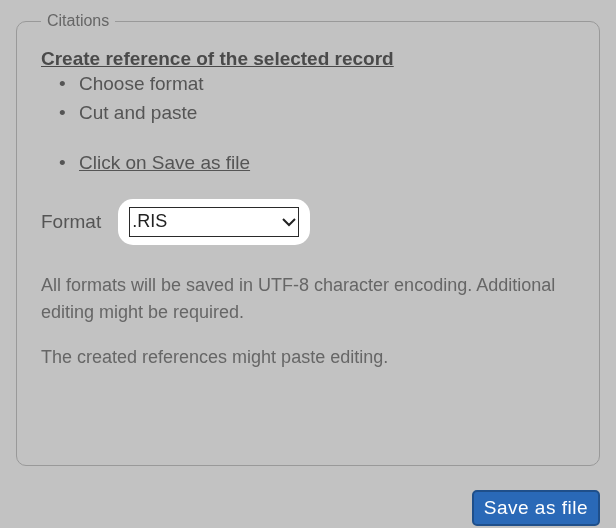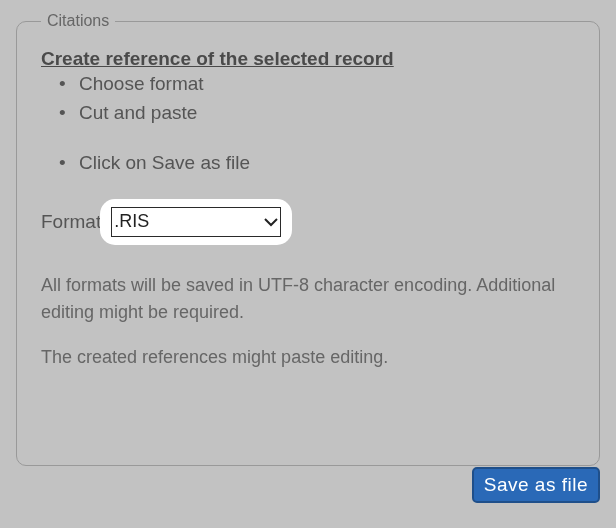--- a/index.html
+++ b/index.html
@@ -53,20 +53,21 @@
       display: block;
       font-style: italic;
       margin-left: 38px;
       font-size: 19px;
       color: #555;
       line-height: 1.5;
     }
     .format-row {
       display: flex;
       align-items: center;
+      gap: 18px;
       margin-bottom: 28px;
     }
     .format-label {
       font-size: 19px;
       color: #555;
     }
     .select-wrap {
       background: #fff;
       border-radius: 14px;
       padding: 7px 10px;
@@ -91,21 +92,21 @@
       display: inline-flex;
     }
     .note {
       font-size: 18px;
       color: #666;
       line-height: 1.5;
       margin-bottom: 18px;
     }
     .save-row {
       position: absolute;
-      bottom: 25px;
+      bottom: 2px;
       right: 16px;
     }
     .save-btn {
       background: #2a69b7;
       color: #fff;
       border: 2px solid #1f4f8a;
       border-radius: 5px;
       padding: 5px 10px;
       font-size: 19px;
       letter-spacing: 0.5px;
@@ -118,21 +119,21 @@
 
 <fieldset class="panel">
   <legend>Citations</legend>
 
   <div class="heading">Create reference of the selected record</div>
 
   <ul class="steps">
     <li>Choose format</li>
     <li>Cut and paste</li>
   </ul>
-  <ul class="steps" style="margin-top:0;">
+  <ul class="steps" style="margin-top:0;text-decoration:underline;">
     <li>Click on Save as file</li>
   </ul>
 
   <div class="format-row">
     <span class="format-label">Format</span>
     <span class="select-wrap">
       <span class="select">
         <span>.RIS</span>
         <span class="chev">
           <svg width="14" height="10" viewBox="0 0 14 10">

